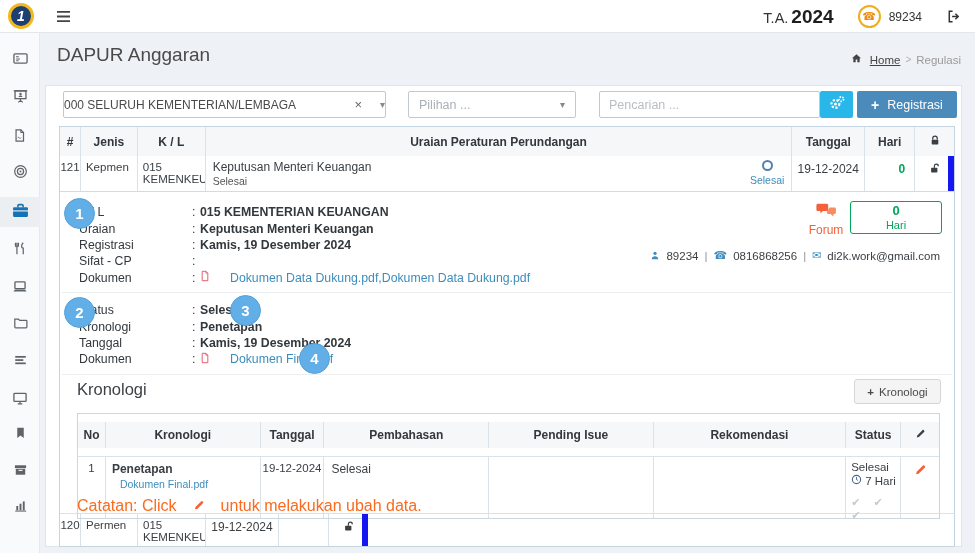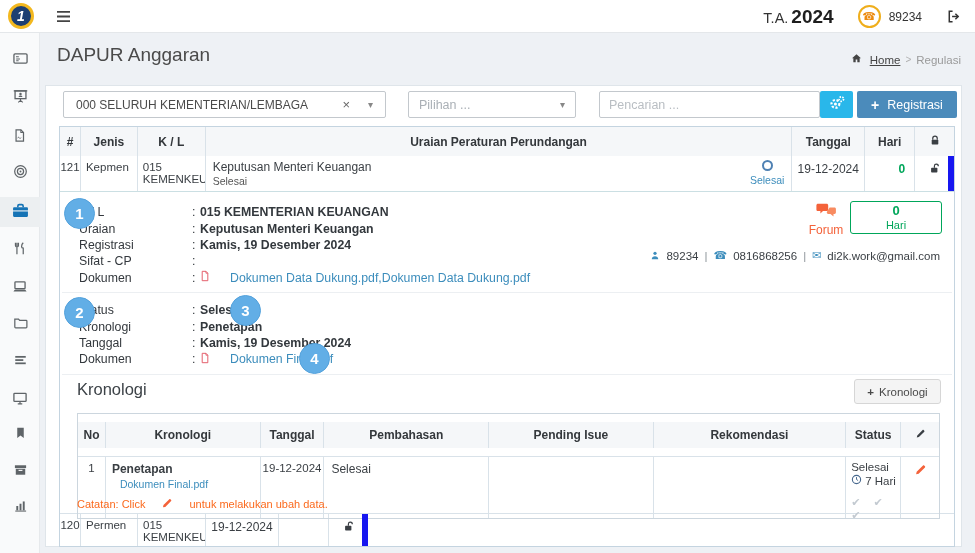--- a/index.html
+++ b/index.html
@@ -32,21 +32,21 @@
   .breadcrumb { position:absolute; right:14px; top:53px; font-size:11.5px; color:#9a9a9a; display:flex; align-items:center; gap:5px; }
   .breadcrumb .home { color:#444; display:flex; align-items:flex-end; gap:8px; cursor:pointer;text-decoration:underline; }
   .breadcrumb .sep { color:#b0b0b0; font-size:10px; }
 
   
   .panel { position:absolute; left:45px; top:85px; width:917px; height:462px; background:#fff; border:1px solid #dfe5ea; }
 
   
   .fselect, .fsearch { position:absolute; top:5px; height:27px; border:1px solid #c3c8cd; border-radius:2px; background:#fff;
                        display:flex; align-items:center; font-size:12px; color:#4a4a4a; cursor:pointer; }
-  .sel-kl { left:17px; width:323px; padding:0 12px; }
+  .sel-kl { left:17px; width:323px; padding:0 0; }
   .sel-kl .txt { flex:1; white-space:nowrap; overflow:hidden; }
   .sel-clear { color:#666; font-size:13px; margin-right:18px; cursor:pointer; }
   .caret { color:#888; font-size:10px; }
   .sel-pilihan { left:362px; width:168px; padding:0 10px; color:#aab0b6; font-size:12.5px; }
   .sel-pilihan .txt { flex:1; }
   .fsearch { left:553px; width:221px; padding:0; }
   .fsearch input { width:100%; height:100%; border:0; outline:none; padding:0 9px; font-size:12.5px; font-family:inherit; color:#4a4a4a; background:transparent; }
   .fsearch input::placeholder { color:#b9bec3; }
   .btn-config { position:absolute; left:774px; top:5px; width:33px; height:27px; background:#29b7ea; border:none; border-radius:2px;
                 display:flex; align-items:center; justify-content:center; cursor:pointer; }
@@ -120,21 +120,21 @@
   .kdata .k-no { display:flex; justify-content:center; padding-top:5px; font-size:11.5px; }
   .kdata .k-kron { padding:5px 4px 0 6px; }
   .kdata .k-kron .kt { font-weight:700; }
   .kdata .k-kron .klink { font-size:10.5px; color:#3c8dbc; margin:2px 0 0 8px; cursor:pointer; }
   .kdata .k-tgl { display:flex; justify-content:center; padding-top:5px; font-size:11.5px; }
   .kdata .k-pemb, .kdata .k-pend, .kdata .k-rek { padding:5px 0 0 7px; }
   .kdata .k-stat { padding:4px 0 0 5px; font-size:11.5px; }
   .kstat-days { display:flex; align-items:center; gap:3px; margin-top:1px; }
   .kchecks { margin-top:9px; color:#c3cad1; font-size:11px; letter-spacing:5px; }
   .kdata .k-edit { display:flex; justify-content:center; padding-top:6px; cursor:pointer; }
-  .catatan { position:absolute; left:17px; top:305px; font-size:11px; color:#fb6a1e; display:flex; align-items:center; gap:16px; }
+  .catatan { position:absolute; left:17px; top:305px; font-size:16px; color:#fb6a1e; display:flex; align-items:center; gap:16px; }
 </style>
 </head>
 <body>
 
 <div class="screen">
 
   <header class="topbar">
     <div class="logo">
         <span>1</span>
       </div>

